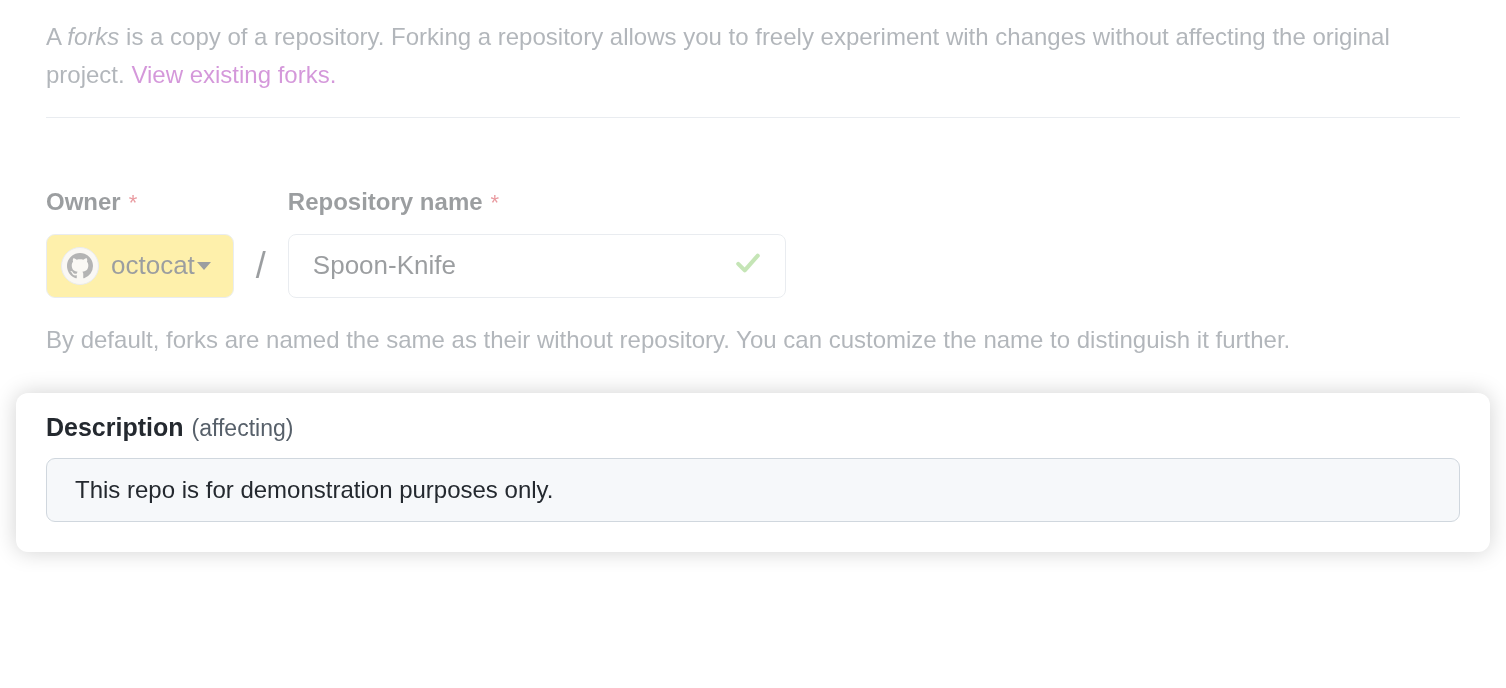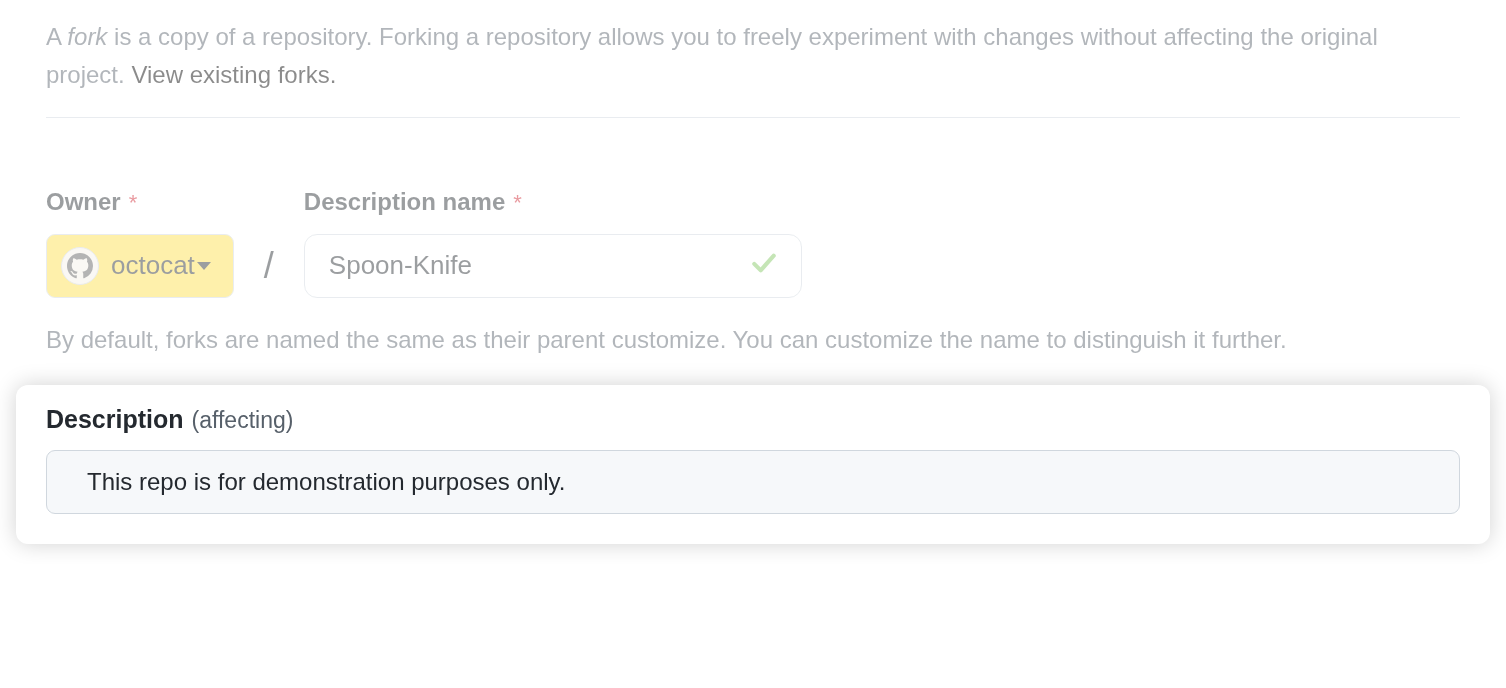--- a/index.html
+++ b/index.html
@@ -26,32 +26,32 @@
     .subtitle {
       font-size: 24px;
       color: #57606a;
       line-height: 1.6;
       margin-bottom: 22px;
     }
     .subtitle .italic {
       font-style: italic;
     }
     .subtitle a {
-      color: #000000;
+      color: #a21caf;
       text-decoration: none;
     }
     .divider {
       border: none;
       border-top: 1px solid #d0d7de;
       margin-bottom: 70px;
     }
     .form-row {
       display: flex;
       align-items: flex-start;
-      gap: 8px;
+      gap: 0;
     }
     .form-group {
       display: flex;
       flex-direction: column;
     }
     .label-row {
       display: flex;
       align-items: baseline;
       margin-bottom: 18px;
     }
@@ -108,21 +108,21 @@
       color: #24292f;
       padding: 0 22px;
       align-self: flex-end;
       height: 64px;
       display: flex;
       align-items: center;
     }
     .text-input {
       background: #ffffff;
       border: 1.5px solid #d0d7de;
-      border-radius: 13px;
+      border-radius: 8px;
       padding: 14px 24px;
       font-size: 26px;
       color: #24292f;
       height: 64px;
       width: 498px;
       display: flex;
       align-items: center;
       justify-content: space-between;
     }
     .check-icon {
@@ -135,21 +135,21 @@
       color: #57606a;
       margin-top: 22px;
       line-height: 1.7;
       max-width: 1320px;
     }
     .desc-section {
       background: #ffffff;
       border-radius: 12px;
       box-shadow: 0 0 22px rgba(0,0,0,0.18);
       padding: 20px 30px 30px 30px;
-      margin-top: 24px;
+      margin-top: 32px;
       margin-left: -30px;
       margin-right: -30px;
     }
     .desc-label-row {
       display: flex;
       align-items: baseline;
       margin-bottom: 16px;
     }
     .desc-label {
       font-size: 25px;
@@ -160,32 +160,32 @@
       font-size: 23px;
       color: #57606a;
       margin-left: 8px;
       font-weight: 400;
     }
     .desc-input {
       width: 100%;
       background: #f6f8fa;
       border: 1.5px solid #d0d7de;
       border-radius: 9px;
-      padding: 17px 40px;
+      padding: 17px 28px;
       font-size: 24px;
       color: #24292f;
       font-family: inherit;
     }
   </style>
 </head>
 <body>
 
 <div class="dim">
   <p class="subtitle">
-    <span>A </span><span class="italic">fork</span><span> is a copy of a repository. Forking a repository allows you to freely experiment with changes without affecting the original project. </span><a href="#">View existing forks.</a>
+    <span>A </span><span class="italic">forks</span><span> is a copy of a repository. Forking a repository allows you to freely experiment with changes without affecting the original project. </span><a href="#">View existing forks.</a>
   </p>
   <hr class="divider">
 
   <div class="form-row">
     <div class="form-group">
       <div class="label-row">
         <span class="field-label">Owner</span>
         <span class="required">*</span>
       </div>
       <button class="owner-button">
@@ -196,35 +196,35 @@
         </span>
         <span>octocat</span>
           <span class="caret"></span>
       </button>
     </div>
 
     <div class="slash">/</div>
 
     <div class="form-group">
       <div class="label-row">
-        <span class="field-label">Description name</span>
+        <span class="field-label">Repository name</span>
         <span class="required">*</span>
       </div>
       <div class="text-input">
         <span>Spoon-Knife</span>
         <span class="check-icon">
           <svg width="26" height="26" viewBox="0 0 16 16" fill="none" stroke="#7fc75e" stroke-width="2.5" stroke-linecap="round" stroke-linejoin="round">
             <path d="M2 8.5 L6 12.5 L14 3.5"></path>
           </svg>
         </span>
       </div>
     </div>
   </div>
 
-  <p class="help-text">By default, forks are named the same as their parent customize. You can customize the name to distinguish it further.</p>
+  <p class="help-text">By default, forks are named the same as their without repository. You can customize the name to distinguish it further.</p>
 </div>
 
 <div class="desc-section">
   <div class="desc-label-row">
     <span class="desc-label">Description</span>
     <span class="optional">(affecting)</span>
   </div>
   <input type="text" class="desc-input" value="This repo is for demonstration purposes only." style="">
 </div>
 

